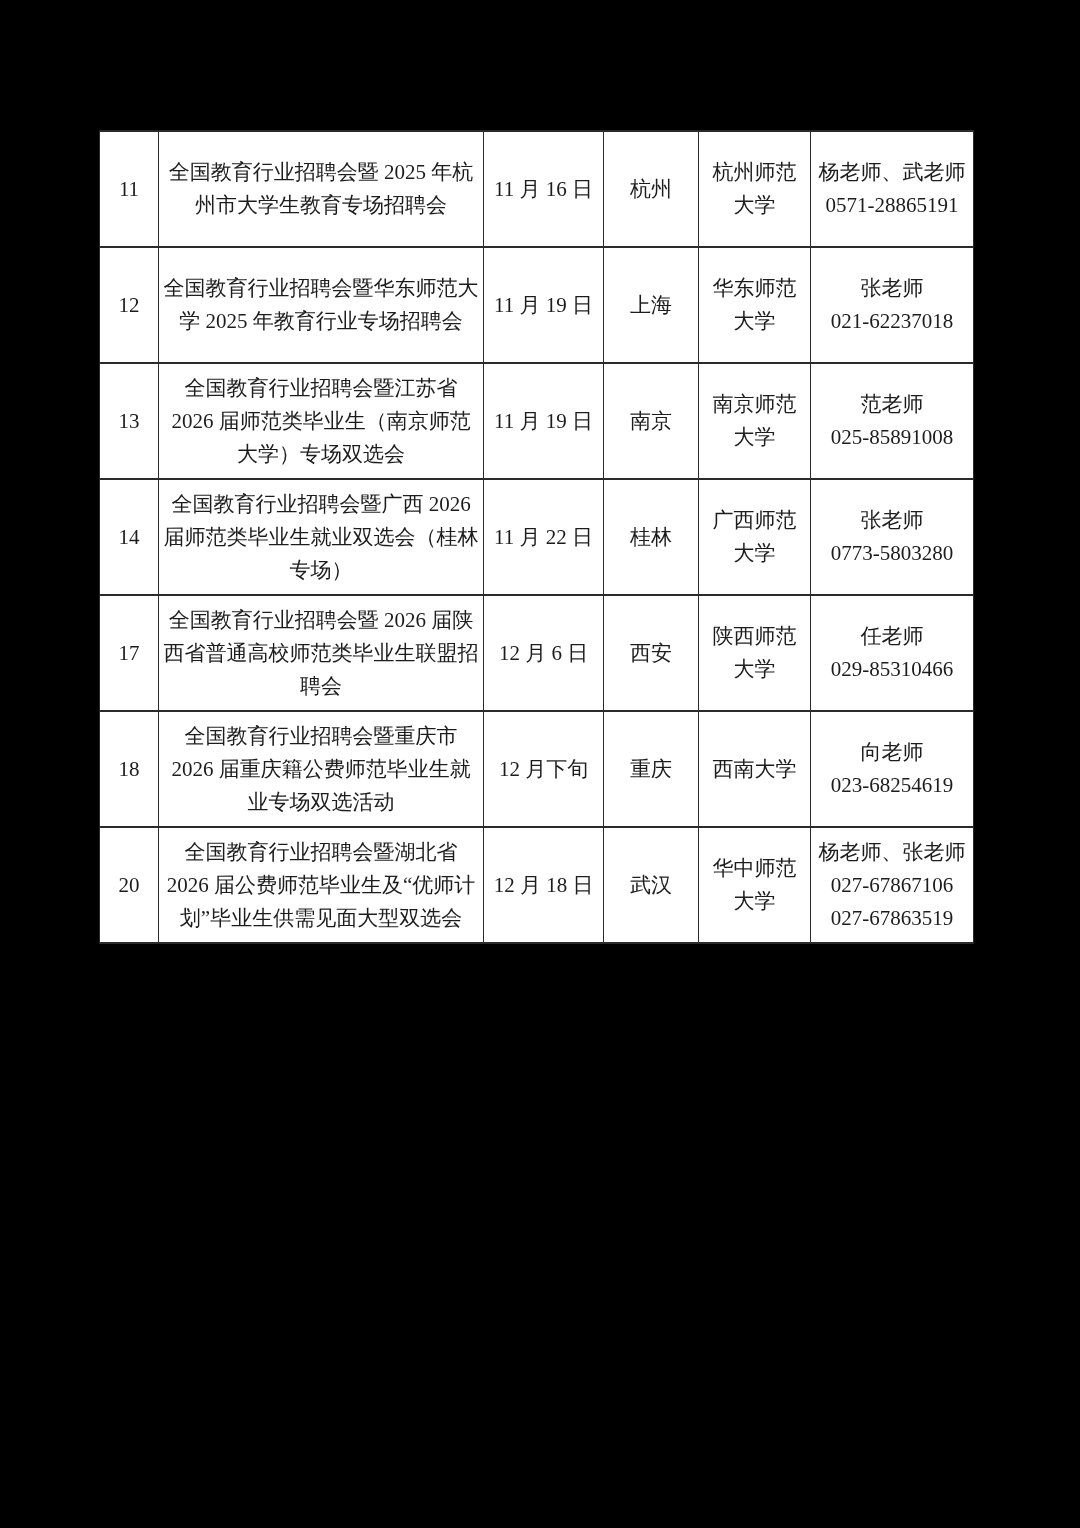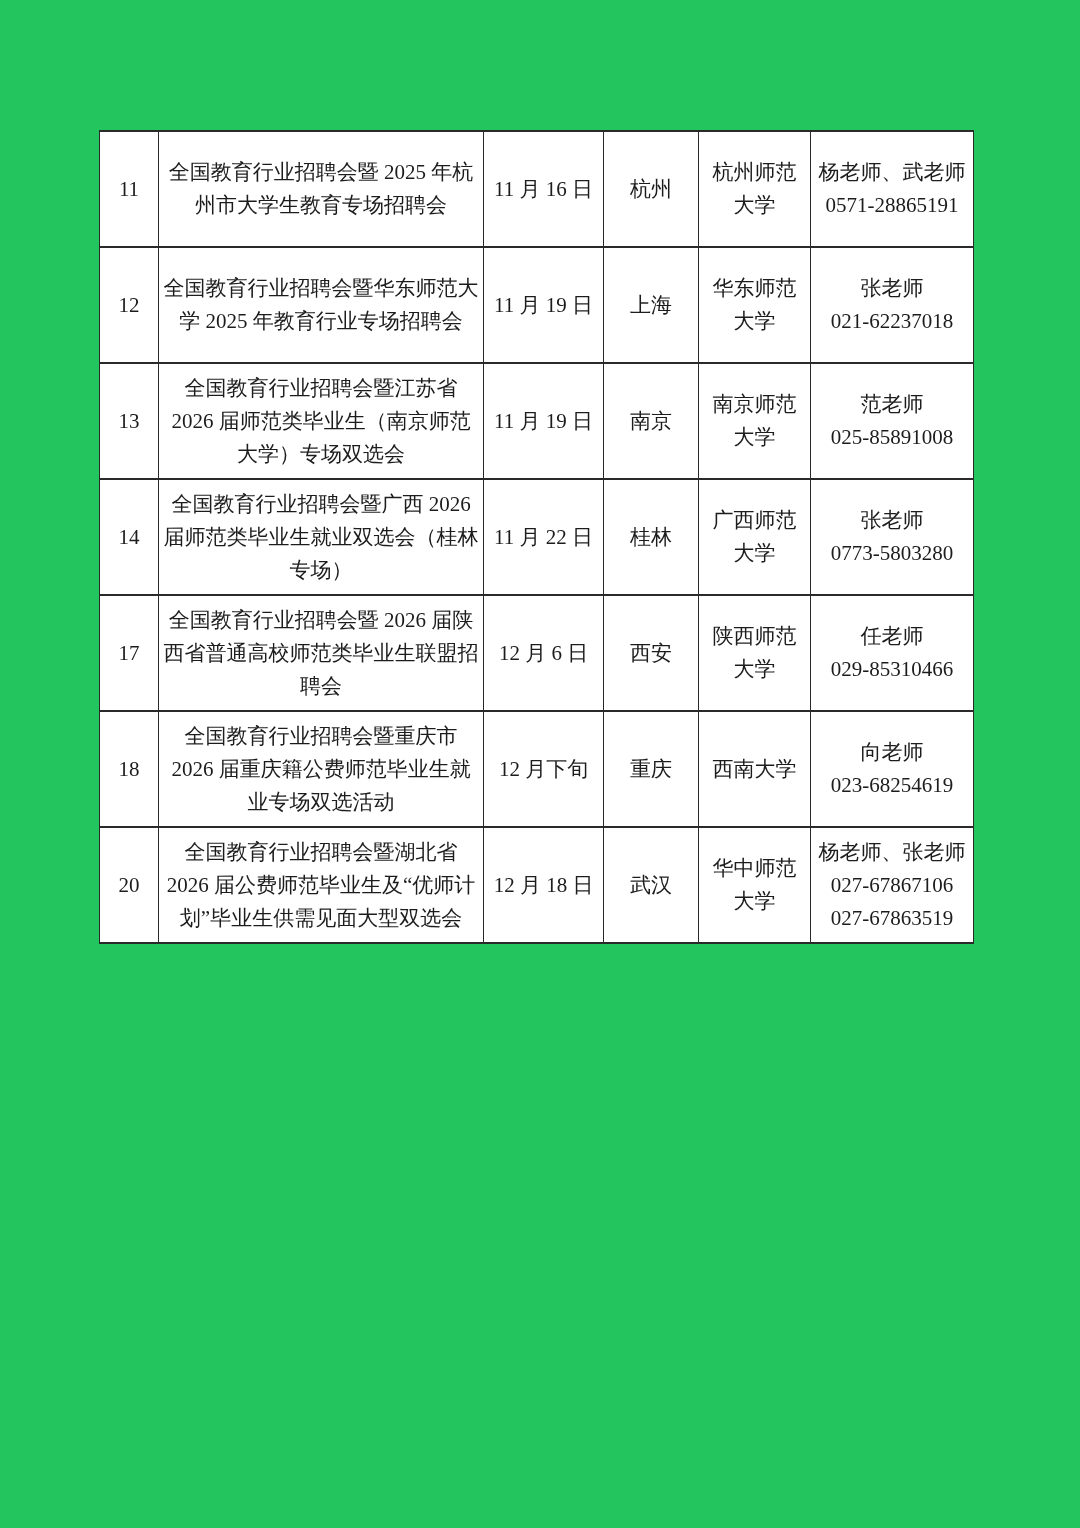--- a/index.html
+++ b/index.html
@@ -12,21 +12,21 @@
     height: 1528px;
     position: relative;
     font-family: "Liberation Serif", "DejaVu Serif", serif;
     color: #1c1c1c;
   }
   .sheet {
     position: absolute;
     left: 0; top: 0;
     width: 1080px;
     height: 1528px;
-    background: #22c55e;
+    background: #000000;
     overflow: hidden;
   }
   table.schedule {
     position: absolute;
     left: 99px;
     top: 130px;
     width: 874px;
     border-collapse: collapse;
     table-layout: fixed;
   }

